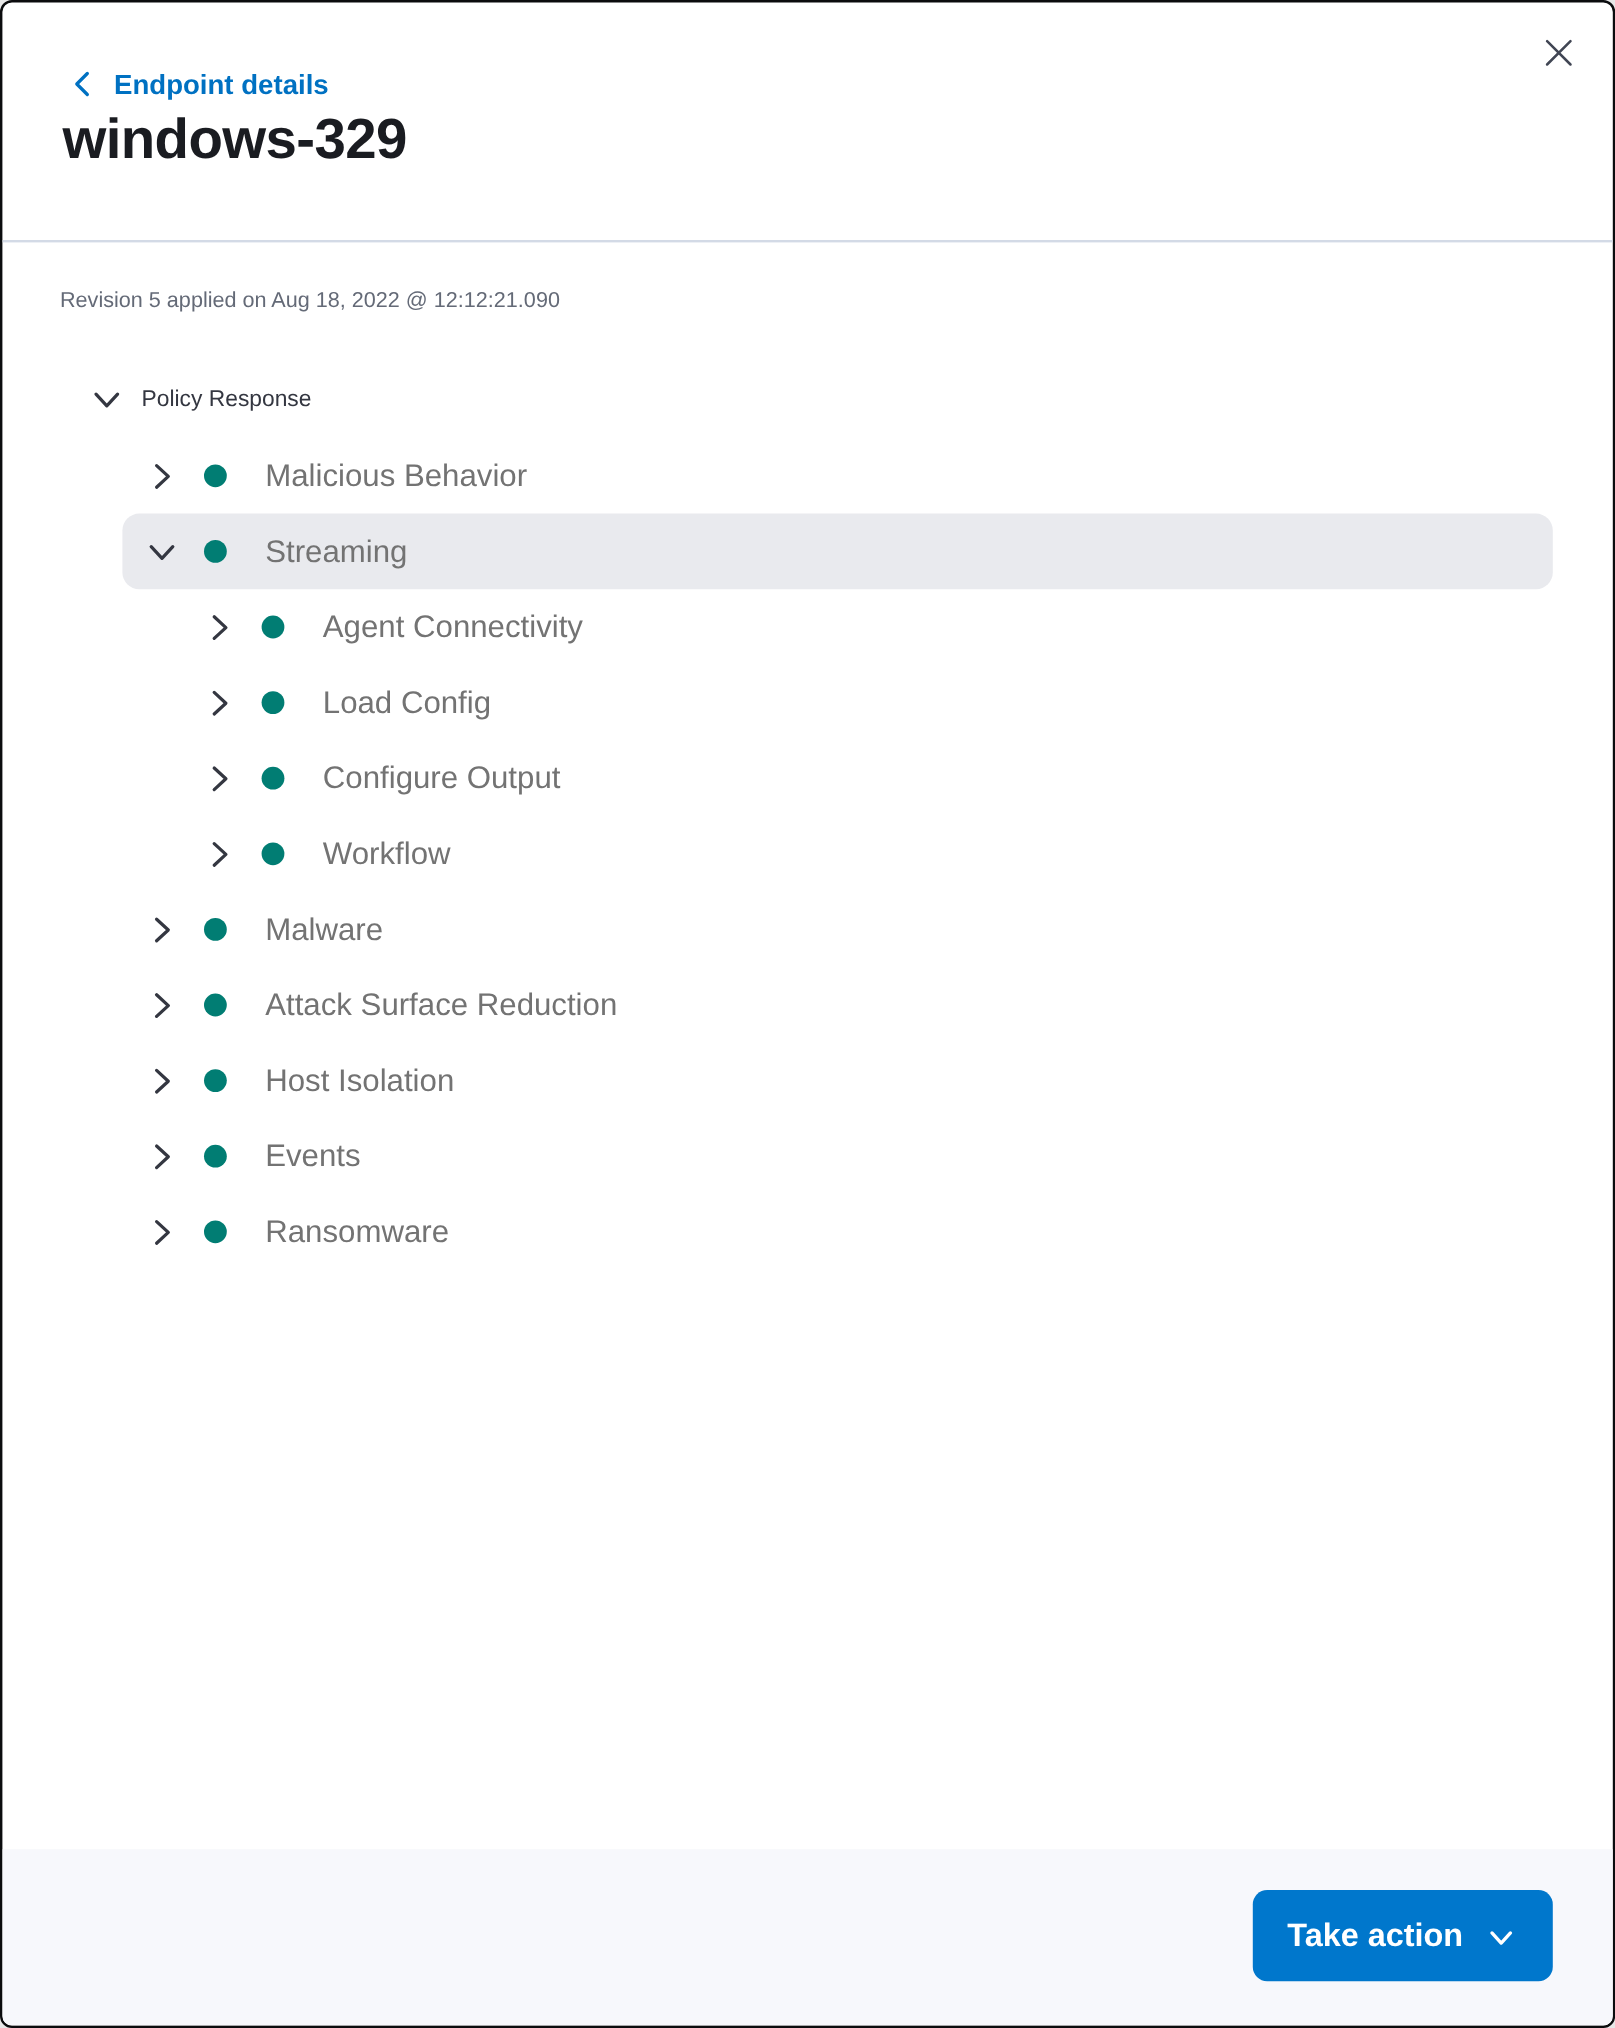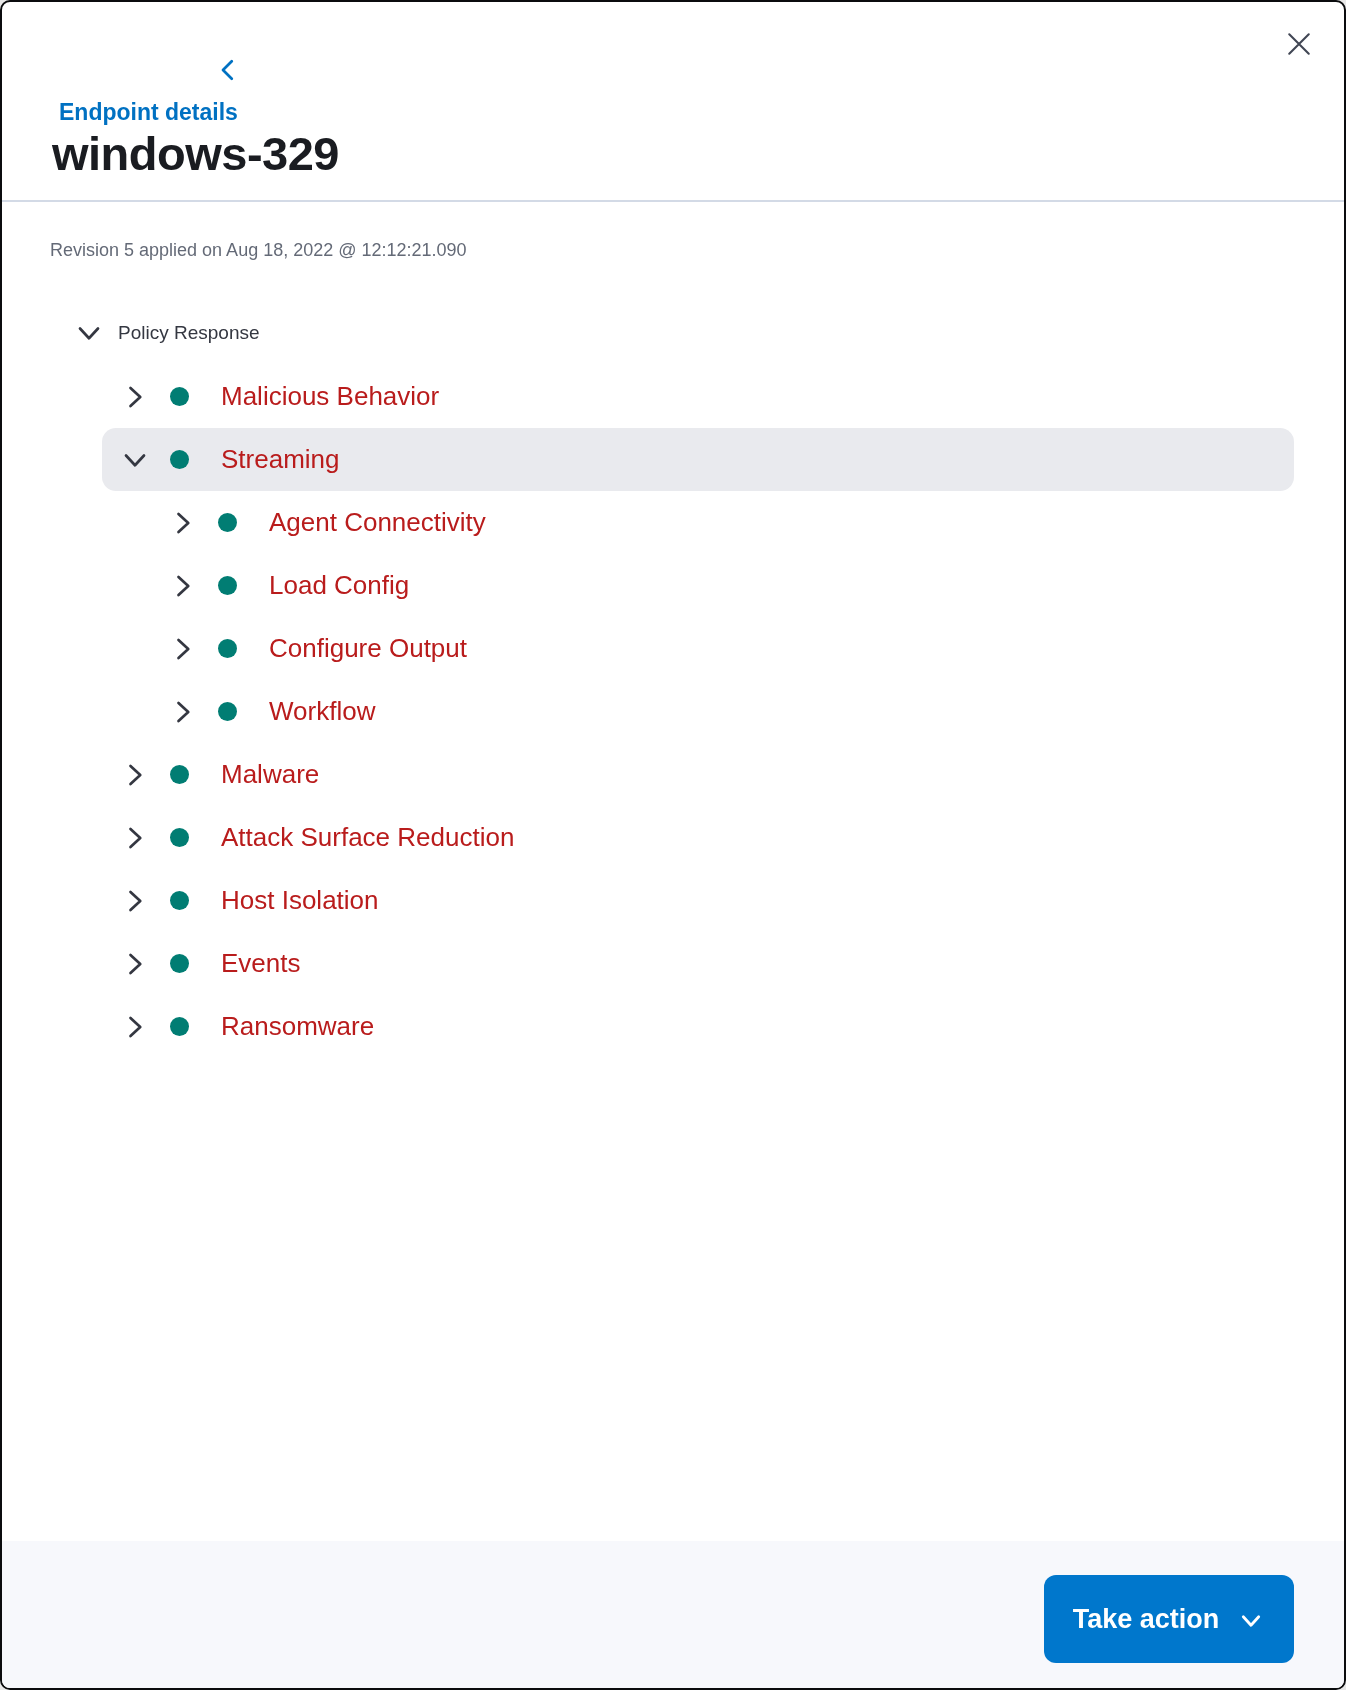--- a/index.html
+++ b/index.html
@@ -18,31 +18,30 @@
 
   
   .flyout-header {
     position: relative;
     height: 200px;
     border-bottom: 2px solid #d3dae6;
     padding: 55px 48px 0 48px;
   }
   .back-link {
     display: inline-flex;
-    align-items: flex-end;
+    align-items: flex-start;
     gap: 16px;
     color: #0071c2;
     font-size: 23px;
     font-weight: 700;
     margin-left: 9px;
     cursor: pointer;
     background: none;
     border: none;
     font-family: inherit;
-    flex-direction: column;
   }
   .back-link svg { display: block; }
   .flyout-title {
     margin-left: 2px;
     font-size: 47px;
     font-weight: 700;
     letter-spacing: -0.5px;
     color: #1a1c21;
   }
   .close-btn {
@@ -101,37 +100,37 @@
   .health-dot {
     width: 19px;
     height: 19px;
     border-radius: 50%;
     background: #017d73;
     margin-right: 32px;
     flex: 0 0 auto;
   }
   .tree-label {
     font-size: 26px;
-    color: #b91c1c;
+    color: #737373;
     white-space: nowrap;
   }
 
   
   .flyout-footer {
     position: absolute;
     left: 0; right: 0; bottom: 0;
     height: 147px;
     background: #f7f8fc;
   }
   .take-action-btn {
     position: absolute;
     top: 34px;
     right: 50px;
     width: 250px;
-    height: 88px;
+    height: 76px;
     background: #0077cc;
     color: #ffffff;
     border: none;
     border-radius: 12px;
     font-family: inherit;
     font-size: 27px;
     font-weight: 700;
     display: flex;
     align-items: center;
     justify-content: center;

